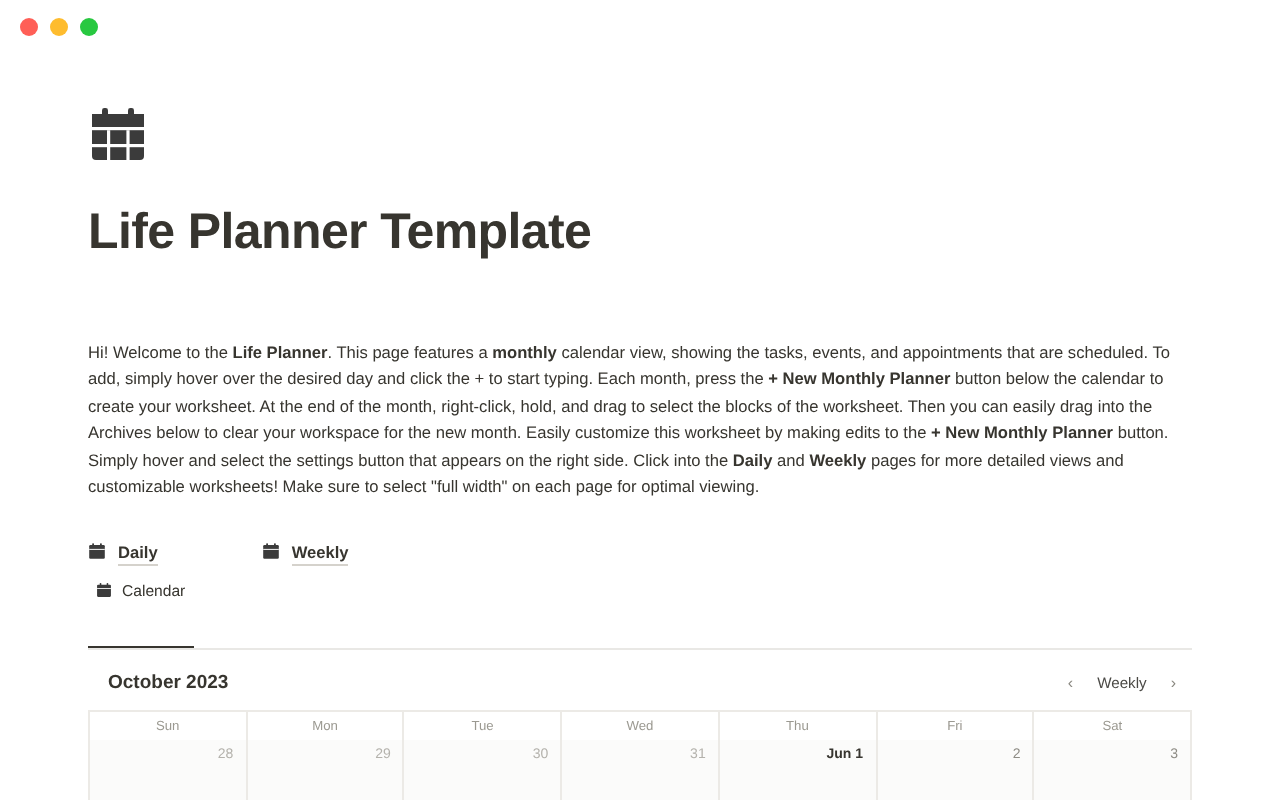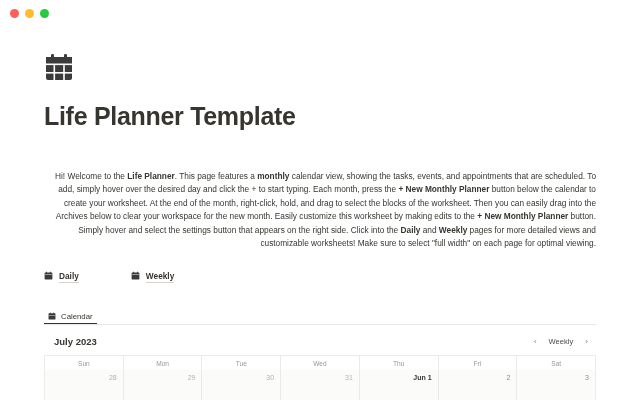--- a/index.html
+++ b/index.html
@@ -42,21 +42,21 @@
     color: #37352f;
     letter-spacing: -0.3px;
     margin-top: 20px;
     margin-bottom: 12px;
   }
 
   p.intro {
     font-size: 8.3px;
     line-height: 1.62;
     color: #37352f;
-    text-align: right;
+    text-align: left;
     max-width: 560px;
     margin-top: 39px;
   }
   p.intro b { font-weight: bold; }
 
   .links-row {
     display: flex;
     gap: 52px;
     margin-top: 20px;
     align-items: center;
@@ -81,21 +81,21 @@
     display: flex;
     align-items: flex-end;
     height: 20px;
   }
   .tab {
     display: flex;
     align-items: center;
     gap: 5px;
     font-size: 7.8px;
     color: #37352f;
-    padding: 0 4px 1px 4px;
+    padding: 0 4px 22px 4px;
     border-bottom: 1.5px solid #37352f;
     cursor: pointer;
     font-weight: 500;
   }
 
   .cal-header {
     display: flex;
     align-items: center;
     justify-content: space-between;
     padding: 11px 8px 8px 10px;
@@ -209,21 +209,21 @@
             <rect x="7" y="2" width="3" height="6" rx="1.2" fill="#3b3b3b"></rect>
             <rect x="20" y="2" width="3" height="6" rx="1.2" fill="#3b3b3b"></rect>
             <rect x="2" y="11.5" width="26" height="1.6" fill="#ffffff"></rect>
           </svg>
         </span>
         <span>Calendar</span>
       </div>
     </div>
 
     <div class="cal-header">
-      <div class="cal-month">July 2023</div>
+      <div class="cal-month">October 2023</div>
       <div class="cal-nav">
         <span class="arrow">‹</span>
         <span class="today">Weekly</span>
         <span class="arrow">›</span>
       </div>
     </div>
 
     <div class="cal-grid">
       <div class="cal-row" id="dow-row">
           <div class="cal-dow">Sun</div>

